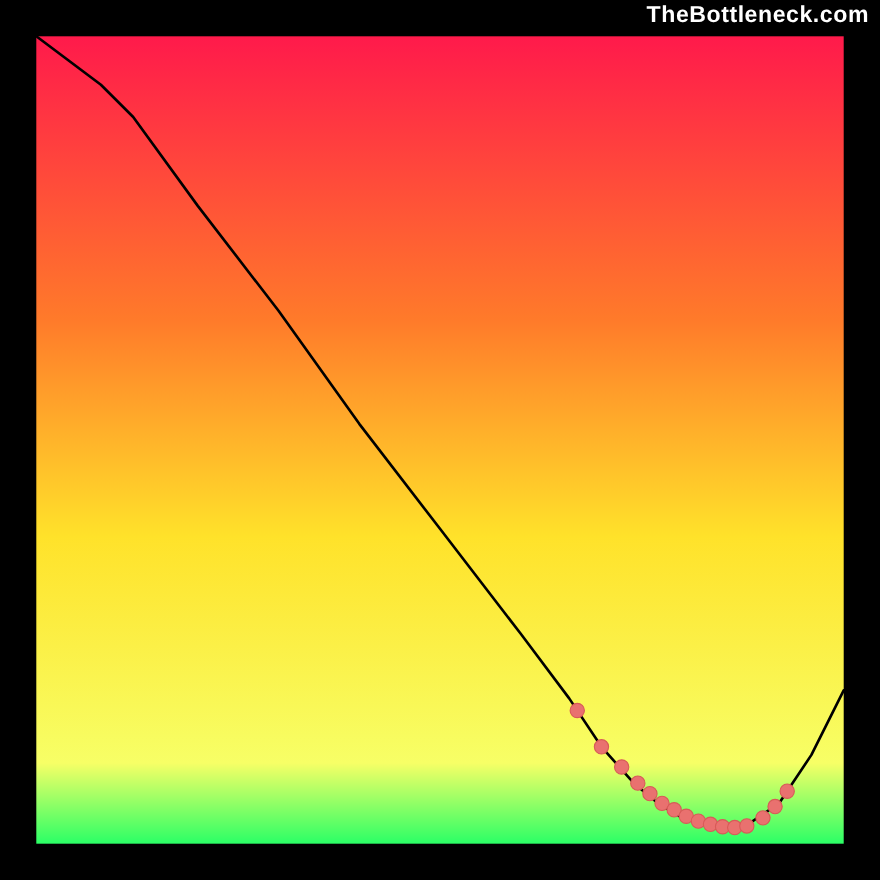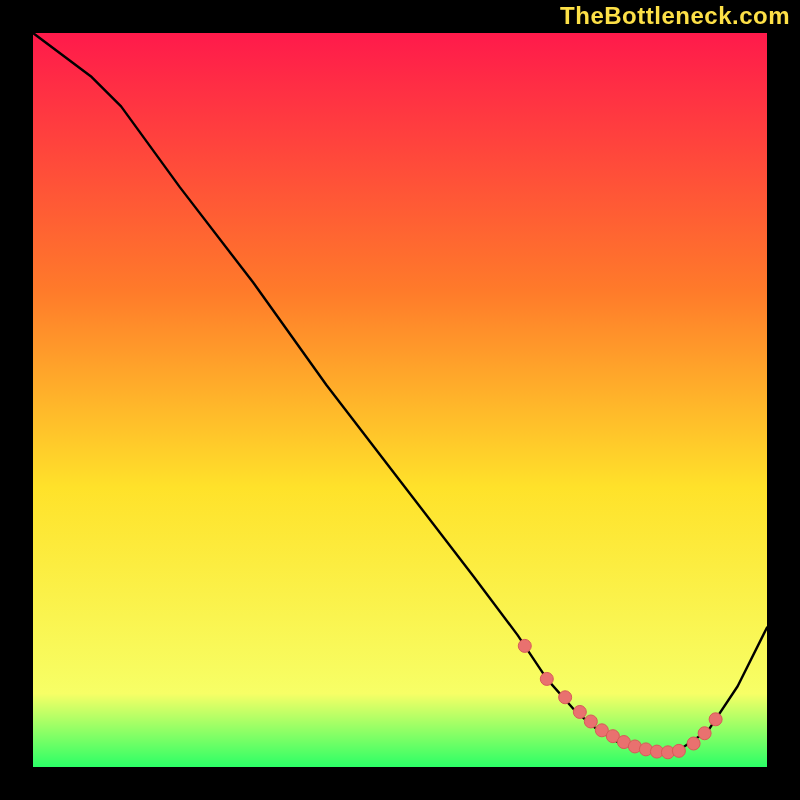--- a/index.html
+++ b/index.html
@@ -14,22 +14,22 @@
   .frame {
     position: relative;
     width: 800px;
     height: 800px;
     background: #000;
   }
   .watermark {
     position: absolute;
     top: 2px;
     right: 10px;
-    color: #fde047;
-    font-size: 24px;
+    color: #ffffff;
+    font-size: 21px;
     font-weight: 600;
     letter-spacing: 0.5px;
     user-select: none;
   }
   svg {
     display: block;
   }
 </style>
 </head>
 <body>

